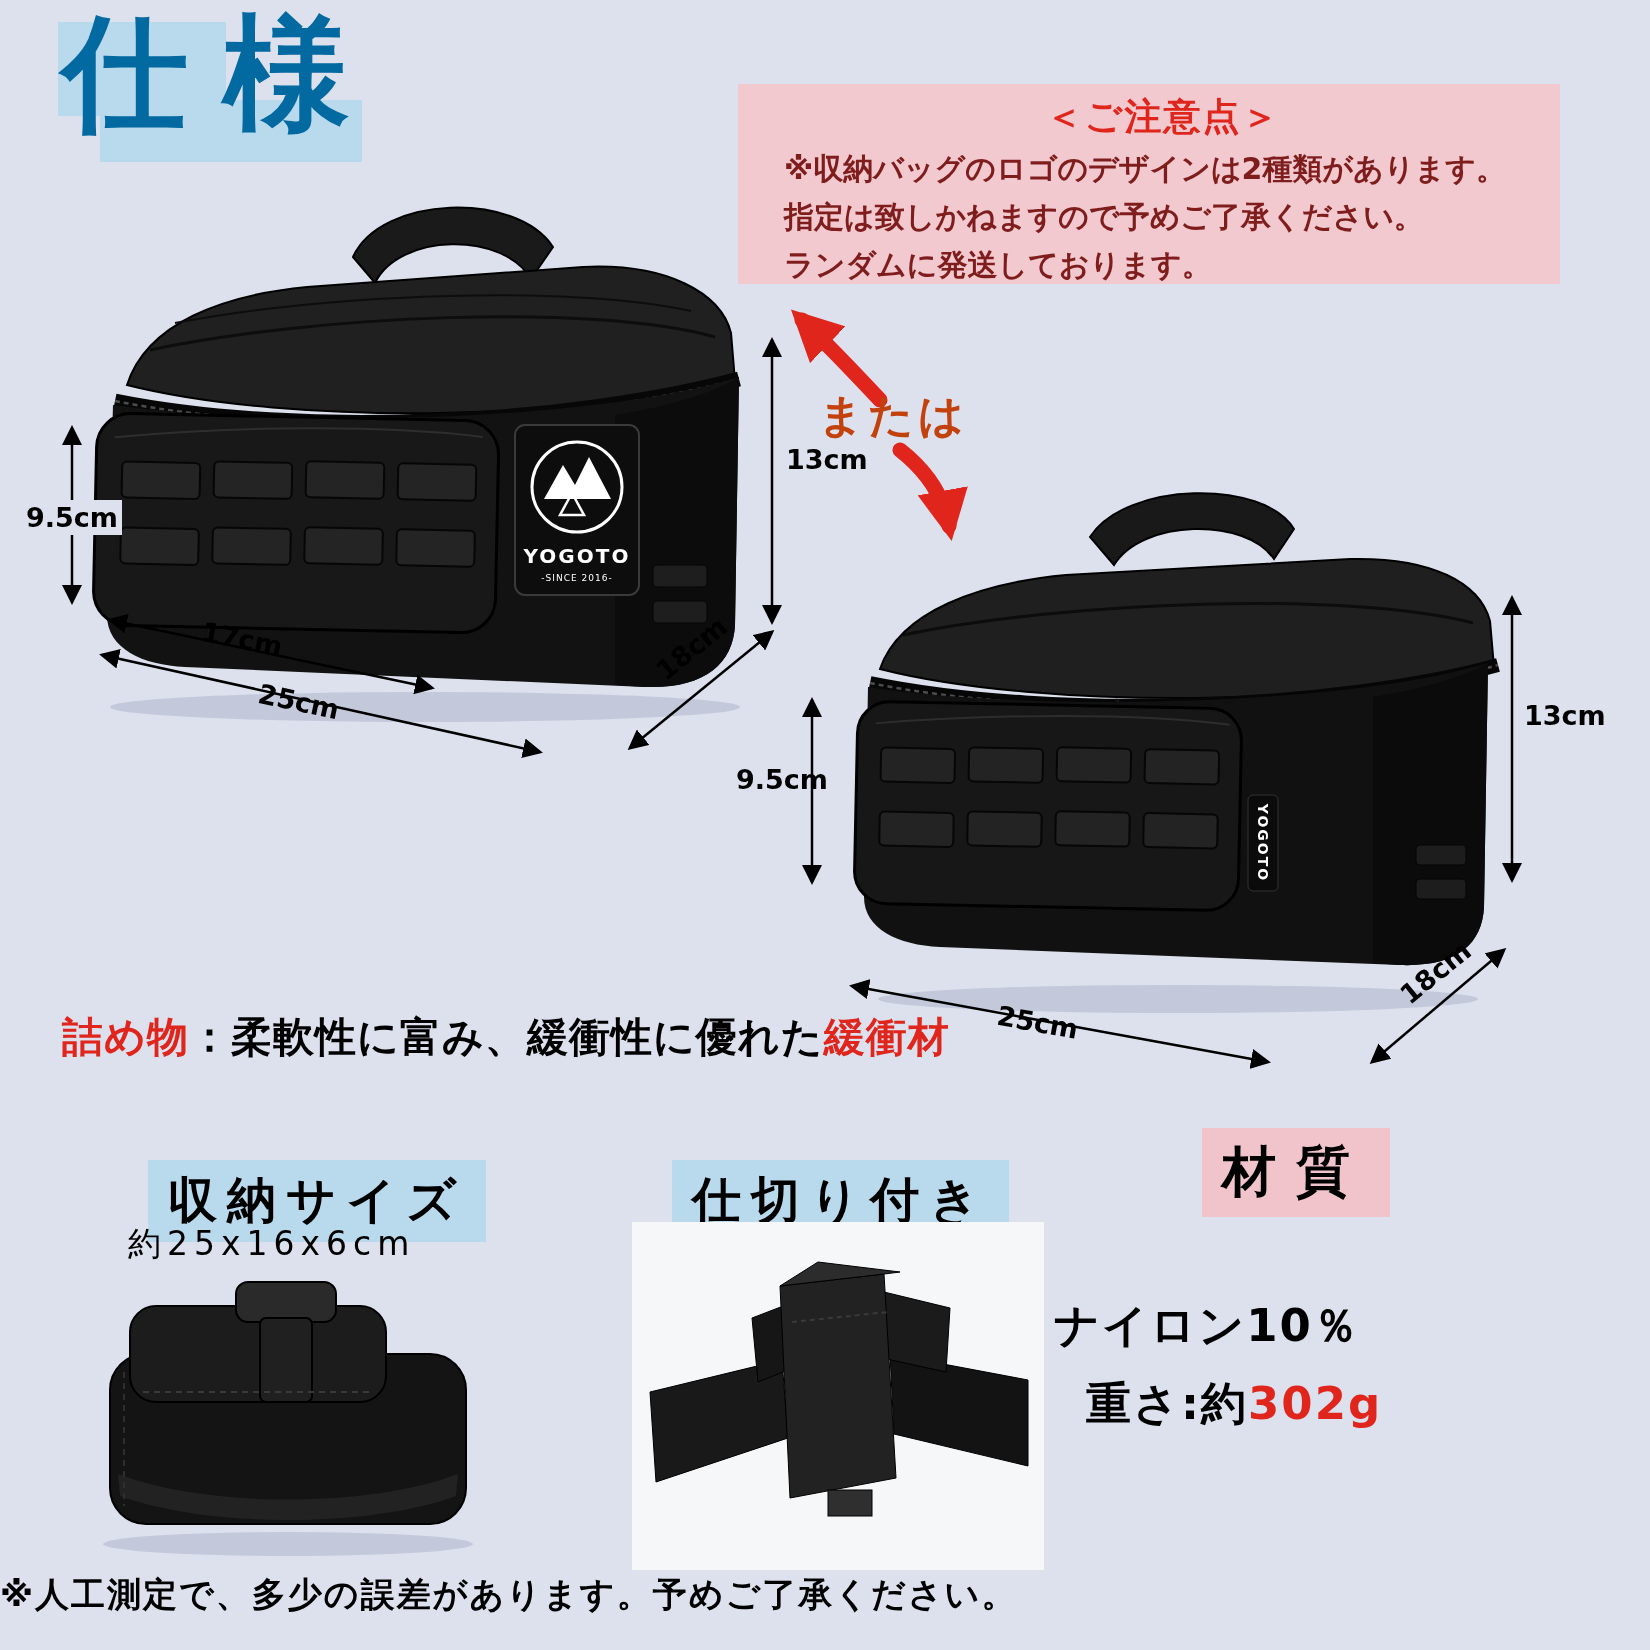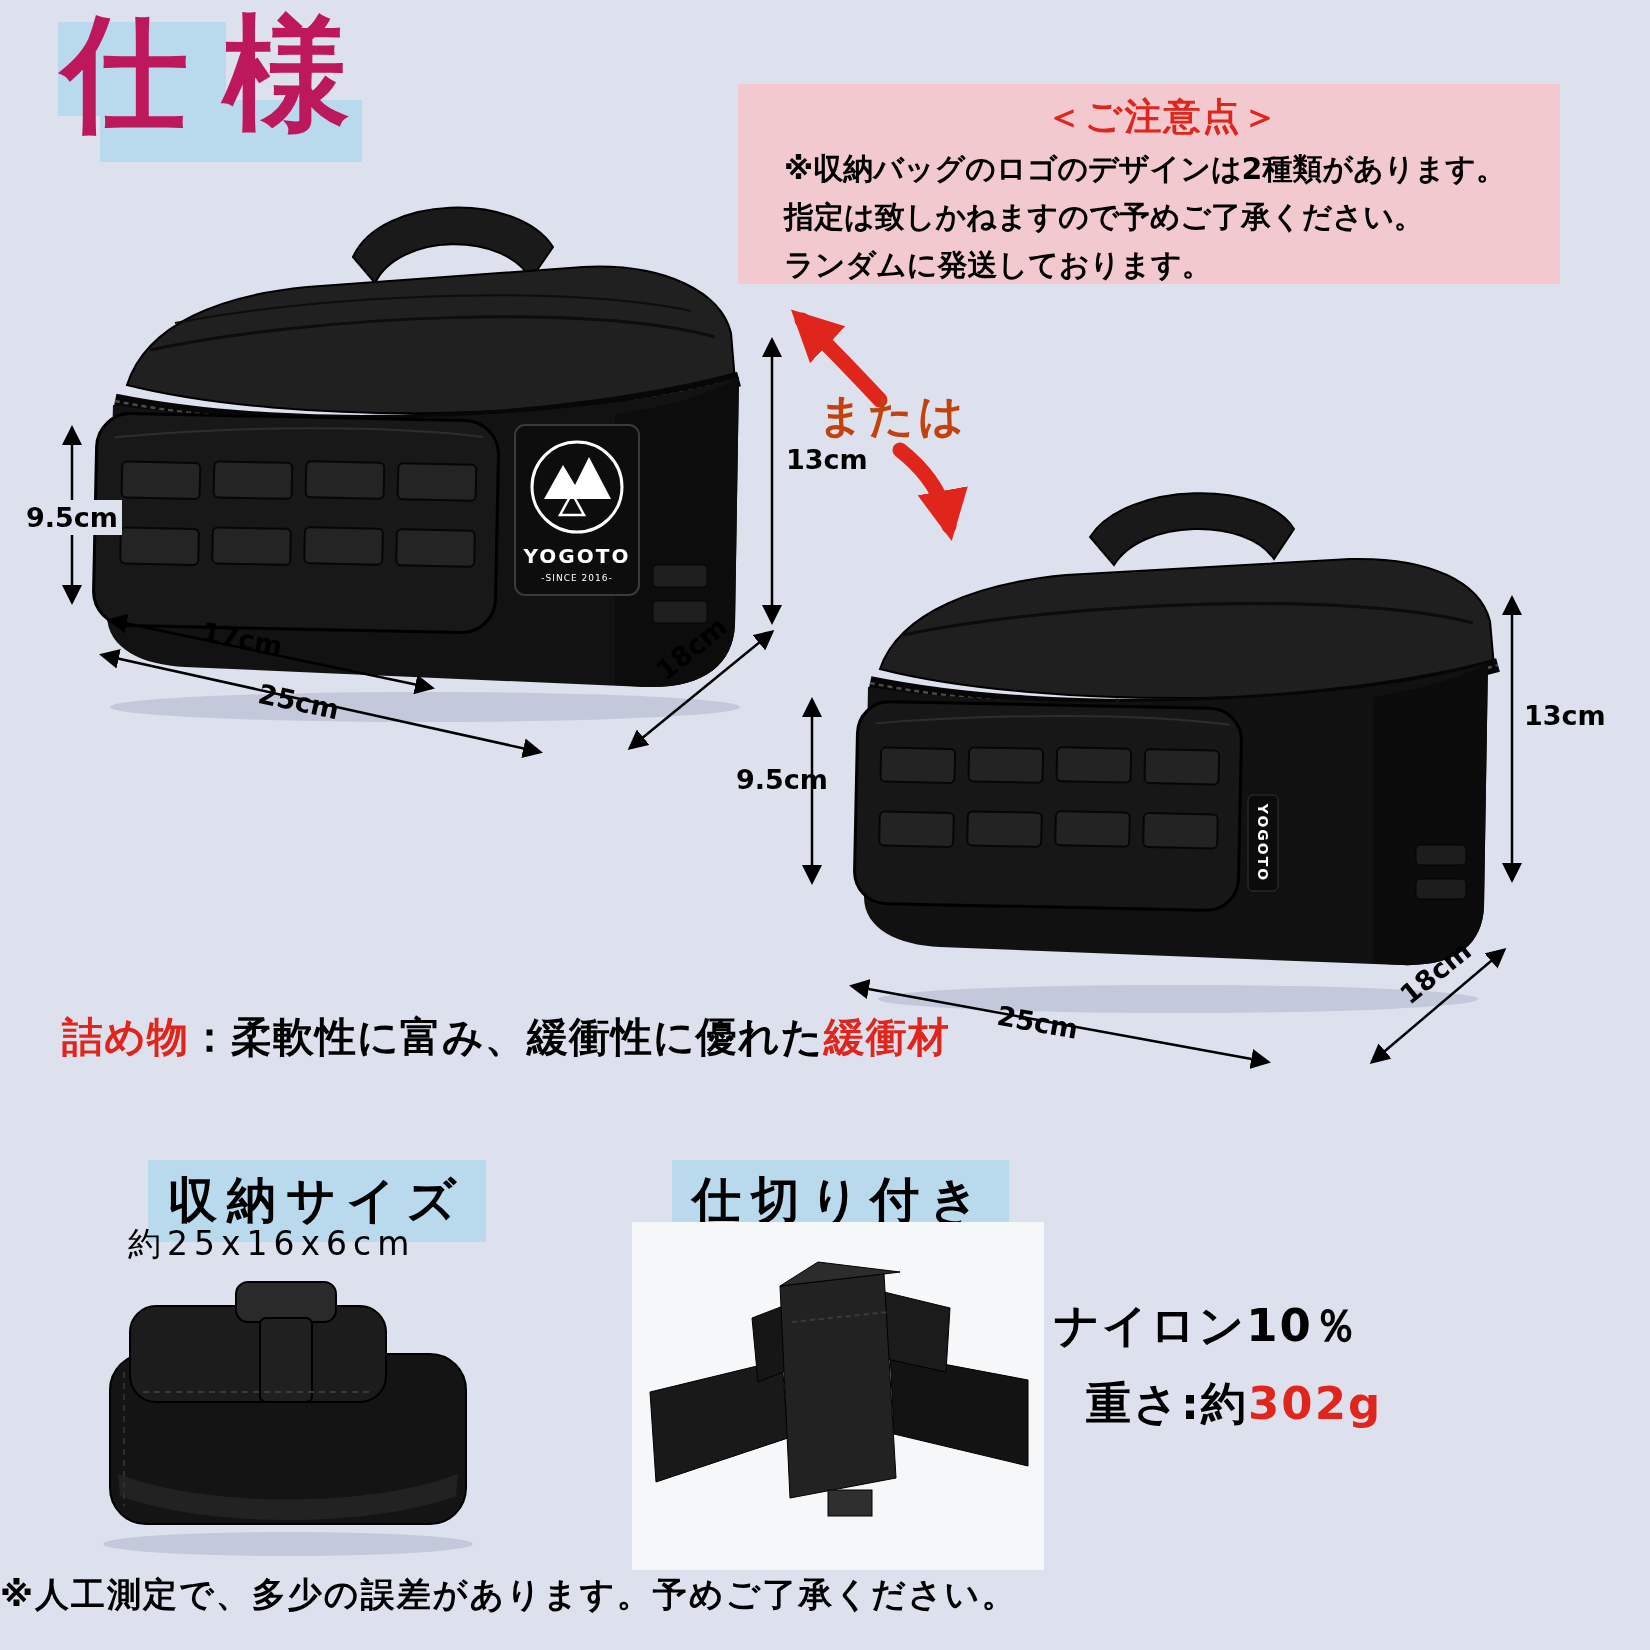--- a/index.html
+++ b/index.html
@@ -6,29 +6,29 @@
   .page{
     position:relative;width:1650px;height:1650px;overflow:hidden;
     background:#dce1ed;
     font-family:"DejaVu Sans","Liberation Sans",sans-serif;
     color:#000;
   }
   
   .hl{position:absolute;background:#b9d9ec;}
   .page-title{
     position:absolute;left:62px;top:2px;font-size:126px;font-weight:900;
-    letter-spacing:0.28em;color:#be185d;line-height:1.15;white-space:nowrap;text-align:right;
+    letter-spacing:0.28em;color:#0369a1;line-height:1.15;white-space:nowrap;text-align:right;
   }
   
   .notice{
     position:absolute;left:738px;top:84px;width:822px;height:200px;
     background:#f2c9cf;box-sizing:border-box;padding:8px 0 0 0;
   }
   .notice-title{text-align:center;color:#e0261c;font-weight:bold;font-size:37px;letter-spacing:2px;padding-left:28px;}
-  .notice-line{color:#000000;font-size:30px;font-weight:600;margin:7px 0 0 46px;white-space:nowrap;}
+  .notice-line{color:#7f1d1d;font-size:30px;font-weight:600;margin:7px 0 0 46px;white-space:nowrap;}
   
   .bag-left{position:absolute;left:55px;top:165px;width:720px;height:565px;}
   .bag-right{position:absolute;left:828px;top:465px;width:700px;height:555px;}
   
   .annot{position:absolute;left:0;top:0;pointer-events:none;}
   .dim{
     position:absolute;font-size:27px;font-weight:bold;color:#000;
     white-space:nowrap;transform-origin:left top;
   }
   .dim.mask{background:#dce1ed;padding:2px 4px;width:92px;text-align:center;}
@@ -218,20 +218,21 @@
     <polygon points="18,170 150,138 156,216 24,260" fill="#191919" stroke="#000"></polygon>
     <polygon points="258,132 396,158 396,244 262,212" fill="#131313" stroke="#000"></polygon>
     <polygon points="120,96 172,76 176,140 126,160" fill="#161616" stroke="#000"></polygon>
     <polygon points="252,70 318,86 314,150 250,136" fill="#1b1b1b" stroke="#000"></polygon>
     <polygon points="148,64 252,52 264,256 158,276" fill="#222222" stroke="#000"></polygon>
     <polygon points="186,40 268,50 252,52 148,64" fill="#2c2c2c" stroke="#000"></polygon>
     <rect x="196" y="268" width="44" height="26" fill="#2f2f2f" stroke="#000"></rect>
     <line x1="160" y1="100" x2="256" y2="90" stroke="#3a3a3a" stroke-width="2" stroke-dasharray="5 4"></line>
   </svg>
 
+  <div class="sec-title pink" style="left:1202px;top:1128px;">材質</div>
   <div class="mat-line" style="left:1054px;top:1296px;">ナイロン10％</div>
   <div class="mat-line" style="left:1086px;top:1374px;">
     <span class="black">重さ:約</span><span class="red">302g</span>
   </div>
 
   <div class="footer">※人工測定で、多少の誤差があります。予めご了承ください。</div>
 
 </div>
 
 </body></html>

